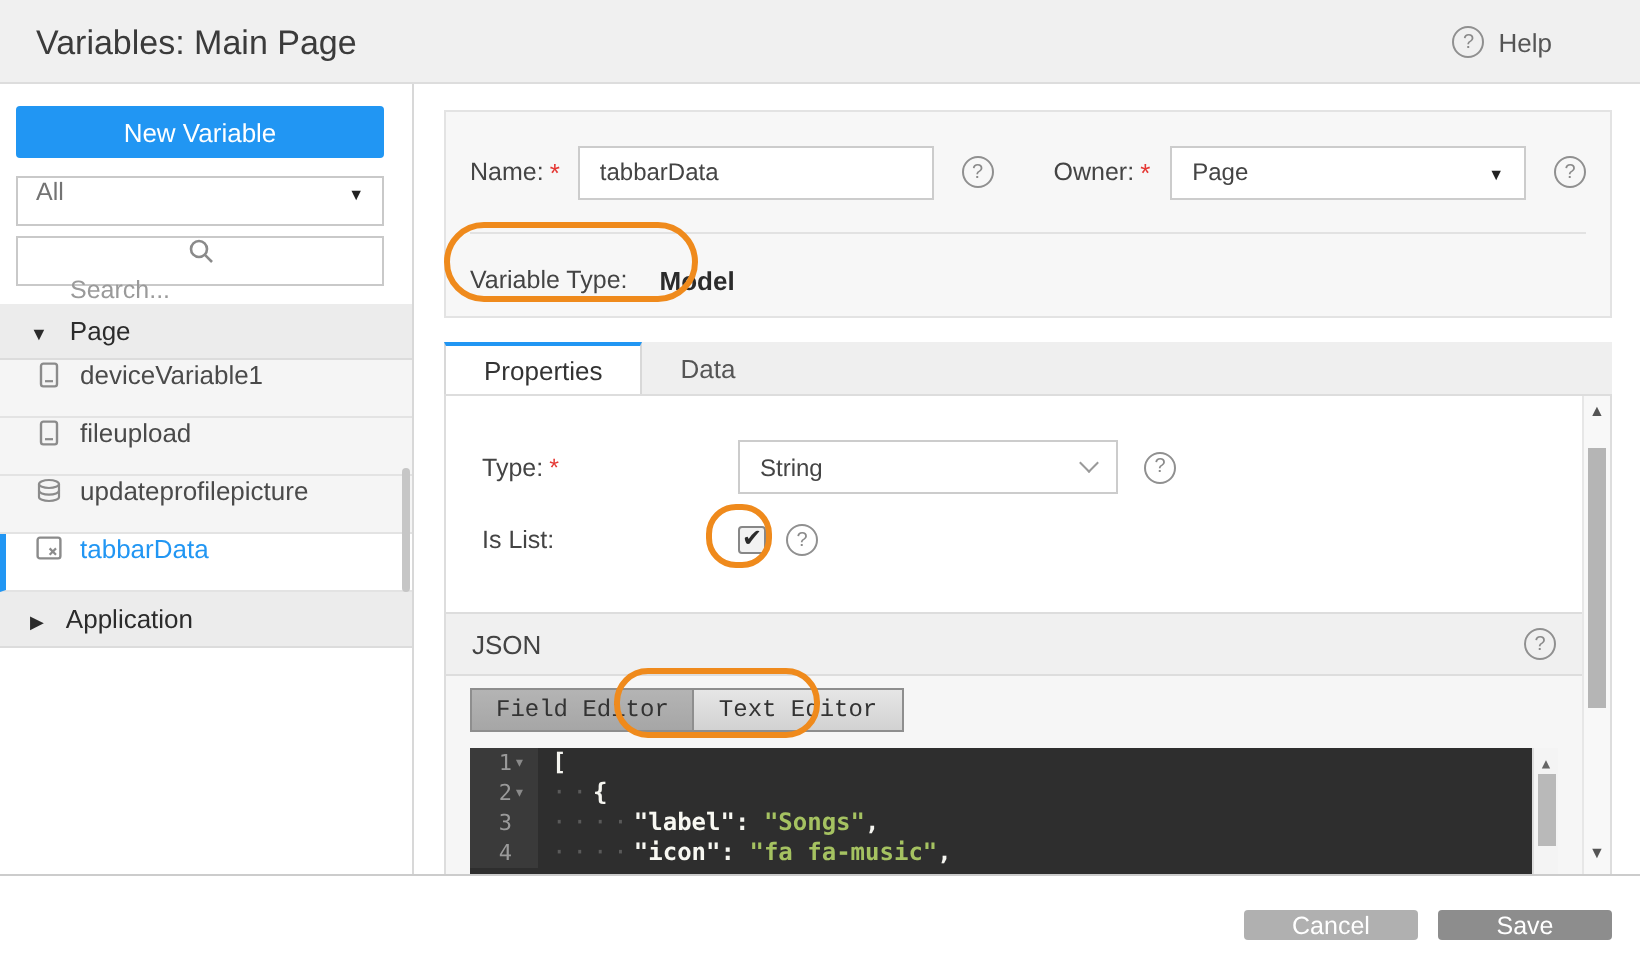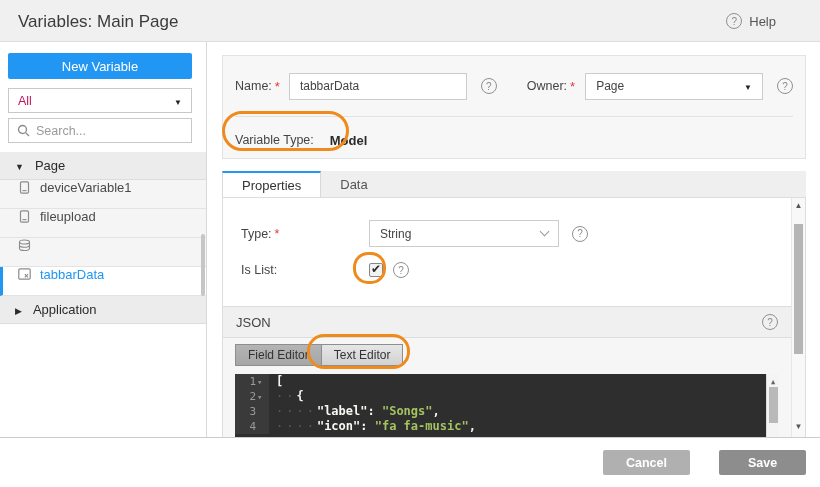--- a/index.html
+++ b/index.html
@@ -12,24 +12,24 @@
   .hdr-help { position:absolute; right:44px; top:13px; display:flex; align-items:center; gap:7px; color:#555; cursor:pointer; }
   .qicon { width:16px; height:16px; border:1px solid #909090; border-radius:50%; color:#8a8a8a;
            display:inline-flex; align-items:center; justify-content:center; font-size:10px; flex:0 0 auto; }
   .qicon::after { content:"?"; }
 
   
   .sb { position:absolute; top:42px; left:0; width:207px; bottom:50px; background:#fff; border-right:1px solid #d8d8d8; }
   .btn-new { position:absolute; left:8px; top:11px; width:184px; height:26px; background:#2196f3; border:none; border-radius:2px;
              color:#fff; font-weight:normal; font-size:13px; cursor:pointer; font-family:inherit; }
   .sel-all { position:absolute; left:8px; top:46px; width:184px; height:25px; border:1px solid #c9c9c9; background:#fff;
-             display:flex; align-items:center; justify-content:space-between; padding:0 9px; font-size:12.5px; color:#be185d; cursor:pointer; }
+             display:flex; align-items:flex-start; justify-content:space-between; padding:0 9px; font-size:12.5px; color:#737373; cursor:pointer; }
   .caret-solid::after { content:"▼"; font-size:8px; color:#222; }
   .search { position:absolute; left:8px; top:76px; width:184px; height:25px; border:1px solid #c9c9c9; background:#fff;
-            display:flex; align-items:center; gap:6px; padding:0 8px; }
+            display:flex; align-items:center; gap:6px; padding:0 8px;flex-direction:column; }
   .search input { border:none; outline:none; width:130px; font-size:12.5px; color:#666; font-family:inherit; background:transparent; }
   .search input::placeholder { color:#9a9a9a; }
   .tree { position:absolute; top:110px; left:0; right:0; }
   .tg { height:28px; display:flex; align-items:center; gap:11px; padding-left:15px; background:#ececec;
         border-bottom:1px solid #dcdcdc; color:#2b2b2b; cursor:pointer; }
   .tg .cd::after { content:"▼"; font-size:9px; color:#2b2b2b; }
   .tg .cr::after { content:"▶"; font-size:9px; color:#2b2b2b; }
   .ti { height:29px; display:flex; align-items:flex-start; gap:9px; padding-left:17px; background:#f5f5f5;
         border-bottom:1px solid #e3e3e3; color:#4a4a4a; cursor:pointer; }
   .ti.selected { background:#fff; border-left:3px solid #2196f3; padding-left:14px; color:#2196f3; }
@@ -71,21 +71,21 @@
               display:inline-block; cursor:pointer; }
   .checkbox::after { content:"✔"; position:absolute; left:1px; top:-2px; font-size:12px; color:#2b2b2b; }
   .prow-list .qicon { margin-left:10px; }
 
   .jsonpanel { position:absolute; left:0; right:14px; top:108px; bottom:0; background:#f6f6f6; border-top:1px solid #ddd; }
   .jp-hdr { height:31px; background:#f0f0f0; border-bottom:1px solid #ddd; display:flex; align-items:center;
             justify-content:space-between; padding:0 13px; font-size:13px; color:#444; }
   .jp-body { padding:6px 12px 0 12px; }
   .seg { display:flex; }
   .seg-btn { height:22px; padding:0 12px; font-size:12px; color:#333; display:flex; align-items:center;
-             border:1px solid #8e8e8e; cursor:pointer; font-family:Liberation Sans, sans-serif; }
+             border:1px solid #8e8e8e; cursor:pointer; font-family:Liberation Mono, monospace; }
   .seg-btn.dim { background:linear-gradient(#b4b4b4,#a6a6a6); }
   .seg-btn.lit { background:linear-gradient(#e6e6e6,#d2d2d2); margin-left:-1px; }
 
   .ed { position:relative; margin-top:8px; height:72px; background:#2e2e2e; font-family:"DejaVu Sans Mono", monospace;
         font-size:12px; font-weight:bold; line-height:15px; overflow:hidden; }
   .edl { display:flex; height:15px; }
   .edl .g { width:34px; flex:0 0 auto; background:#3a3a3a; color:#9a9a9a; font-size:11px; display:flex;
             justify-content:flex-end; align-items:center; padding-right:3px; gap:1px; font-weight:normal; }
   .fold { width:9px; }
   .fold::after { content:"▾"; font-size:9px; color:#8a8a8a; }
@@ -103,22 +103,22 @@
   .msb { position:absolute; top:0; right:0; bottom:0; width:14px; background:#f8f8f8; border-left:1px solid #e7e7e7; }
   .msb-up { position:absolute; top:3px; left:0; right:0; text-align:center; font-size:8px; color:#555; cursor:pointer; }
   .msb-up::after { content:"▲"; }
   .msb-thumb { position:absolute; top:26px; left:2px; width:9px; height:130px; background:#b5b5b5; cursor:pointer; }
   .msb-down { position:absolute; bottom:6px; left:0; right:0; text-align:center; font-size:8px; color:#555; cursor:pointer; }
   .msb-down::after { content:"▼"; }
 
   
   .ftr { position:absolute; left:0; right:0; bottom:0; height:50px; background:#fff; border-top:1px solid #ccc;
          display:flex; align-items:center; justify-content:flex-end; gap:10px; padding-right:14px; }
-  .btn { height:25px; border:none; border-radius:2px; color:#fff; font-weight:bold; font-size:12.5px; padding:0 17px;
-         min-width:87px; cursor:pointer; font-family:inherit;margin-left:19px; }
+  .btn { height:15px; border:none; border-radius:2px; color:#fff; font-weight:normal; font-size:12.5px; padding:0 17px;
+         min-width:87px; cursor:pointer; font-family:inherit; }
   .btn-cancel { background:#b0b0b0; }
   .btn-save { background:#8d8d8d; }
   .btn-primary { background:#2196f3; }
 
   
   .ring { position:absolute; border:3px solid #ef8a1c; border-radius:20px; pointer-events:none; z-index:50; }
   .ring1 { left:222px; top:111px; width:127px; height:40px; }
   .ring2 { left:353px; top:252px; width:33px; height:32px; border-radius:15px; }
   .ring3 { left:307px; top:334px; width:103px; height:35px; border-radius:17px; }
 </style>
@@ -174,20 +174,21 @@
         <span>fileupload</span>
       </div>
       <div class="ti">
         <span class="vicon">
           <svg width="13" height="13" viewBox="0 0 13 13">
               <ellipse cx="6.5" cy="3" rx="5" ry="2" fill="none" stroke="#8b8b8b" stroke-width="1.1"></ellipse>
               <path d="M1.5 3 v6.5 c0 1.1 2.2 2 5 2 s5 -0.9 5 -2 V3" fill="none" stroke="#8b8b8b" stroke-width="1.1"></path>
               <path d="M1.5 6.3 c0 1.1 2.2 2 5 2 s5 -0.9 5 -2" fill="none" stroke="#8b8b8b" stroke-width="1.1"></path>
             </svg>
         </span>
+        <span>updateprofilepicture</span>
       </div>
       <div class="ti selected">
         <span class="vicon">
           <svg width="13" height="12" viewBox="0 0 13 12">
               <rect x="0.8" y="0.8" width="11.4" height="10.4" rx="1.2" fill="none" stroke="#8b8b8b" stroke-width="1.2"></rect>
               <line x1="6.8" y1="6.2" x2="10" y2="9.4" stroke="#8b8b8b" stroke-width="1.1"></line>
               <line x1="10" y1="6.2" x2="6.8" y2="9.4" stroke="#8b8b8b" stroke-width="1.1"></line>
             </svg>
         </span>
         <span>tabbarData</span>

